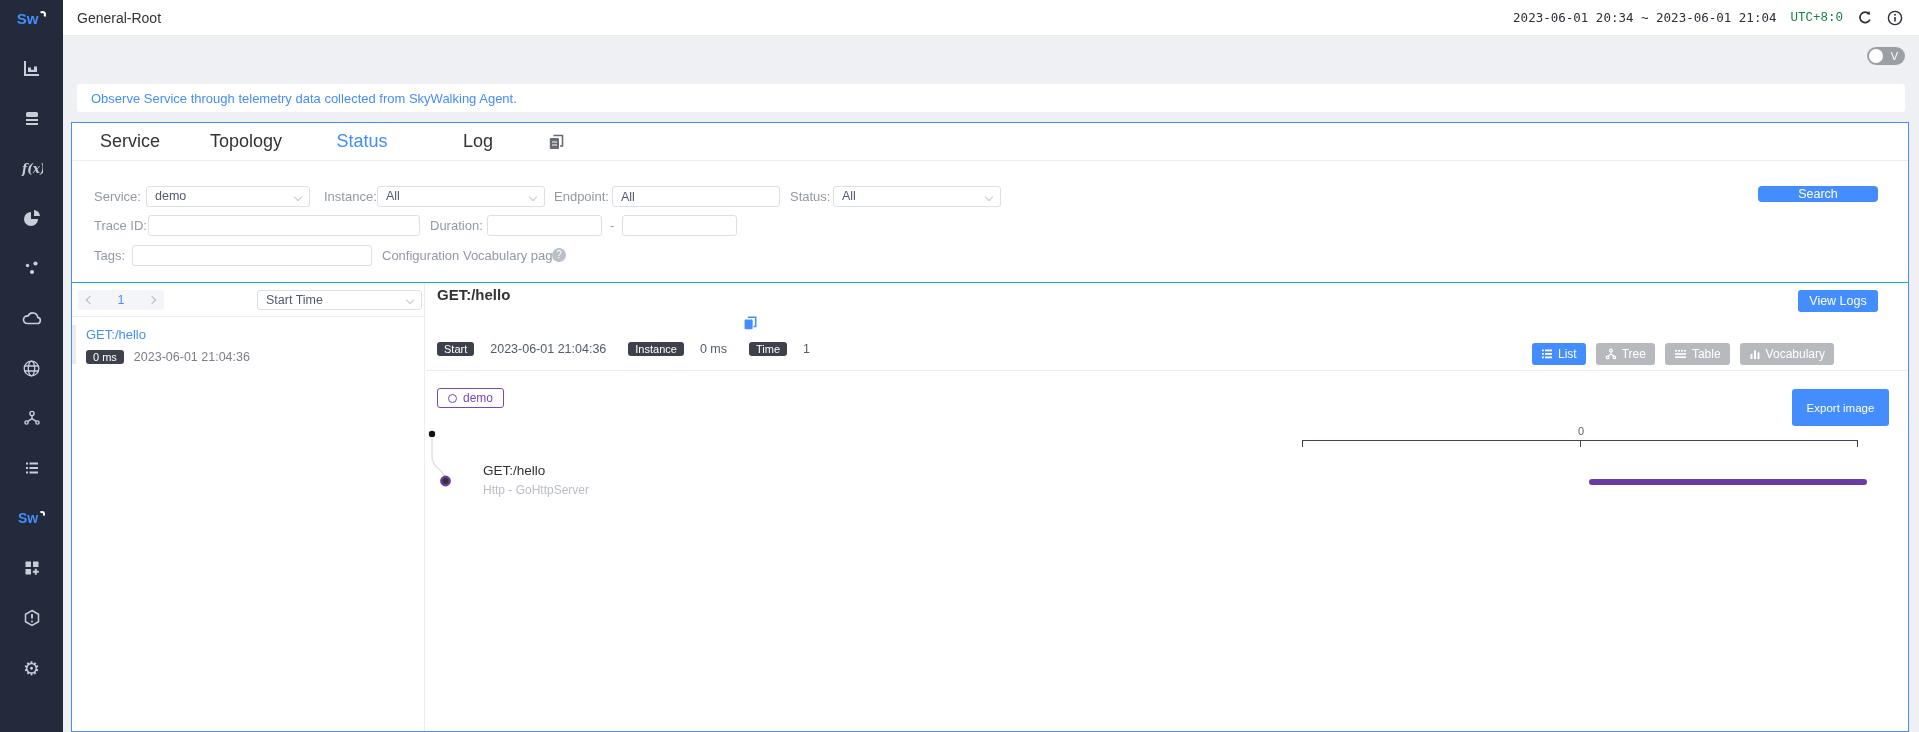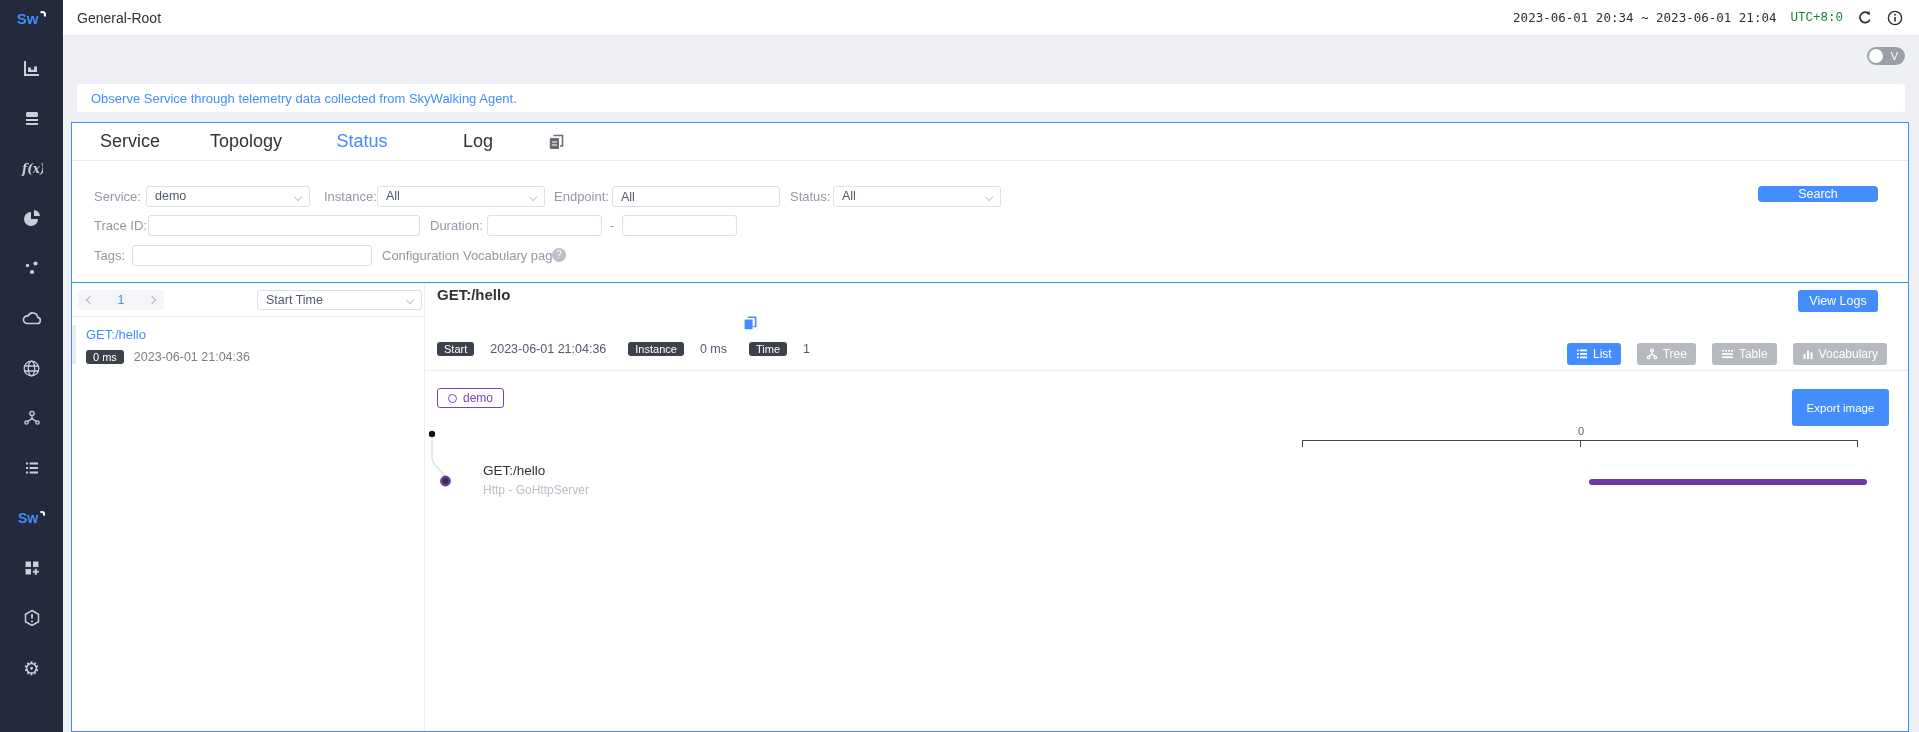--- a/index.html
+++ b/index.html
@@ -75,21 +75,21 @@
   
   .results-right{position:absolute;top:160px;left:354px;right:0;bottom:0}
   .detail-title{position:absolute;left:11px;top:3px;font-size:15px;font-weight:bold;color:#333}
   .traceid-select{position:absolute;left:11px;top:31px;width:298px;height:22px;border:1px solid var(--accent);border-radius:3px;font-size:12px;color:#515a6e;line-height:20px;padding:0 20px 0 8px;white-space:nowrap;overflow:hidden;text-overflow:clip;cursor:pointer}
   .traceid-select .chev{top:8px}
   .copy-icon{position:absolute;left:317px;top:33px;color:var(--accent);cursor:pointer;display:flex}
   .meta-row{position:absolute;left:11px;top:59px;display:flex;align-items:center;gap:16px}
   .meta-val{font-size:12.5px;color:#515a6e;margin-right:6px}
   .detail-sep{position:absolute;top:87px;left:0;right:0;border-top:1px solid #ebedf0}
   .viewlogs-btn{position:absolute;left:1372px;top:7px;width:80px;height:22px;font-size:12.5px}
-  .view-btns{position:absolute;left:1141px;top:60px;display:flex;gap:16px}
+  .view-btns{position:absolute;left:1106px;top:60px;display:flex;gap:10px}
   .view-btn{height:22px;background:#b6babe;color:#fff;border-radius:3px;display:flex;align-items:center;justify-content:center;gap:5px;font-size:12px;cursor:pointer;padding:0 9px}
   .view-btn.active{background:var(--accent)}
   .view-btn svg{display:block}
   .tag-demo{position:absolute;left:11px;top:105px;height:20px;padding:0 10px;border:1px solid var(--tagpurple);border-radius:3px;color:var(--tagpurple);font-size:12px;display:inline-flex;align-items:center;gap:6px;cursor:pointer}
   .tag-circle{width:9px;height:9px;border:1.6px solid var(--tagpurple);border-radius:50%;display:inline-block}
   .export-btn{position:absolute;left:1366px;top:106px;width:97px;height:37px;font-size:11.5px}
   .tree-svg{position:absolute;left:0;top:145px}
   .span-name{position:absolute;left:57px;top:180px;font-size:13.5px;color:#333;cursor:pointer}
   .span-comp{position:absolute;left:57px;top:200px;font-size:12px;color:#b9bdc6}
   .ruler{position:absolute;left:876px;top:157px;width:556px;border-top:1px solid #3e4556}

